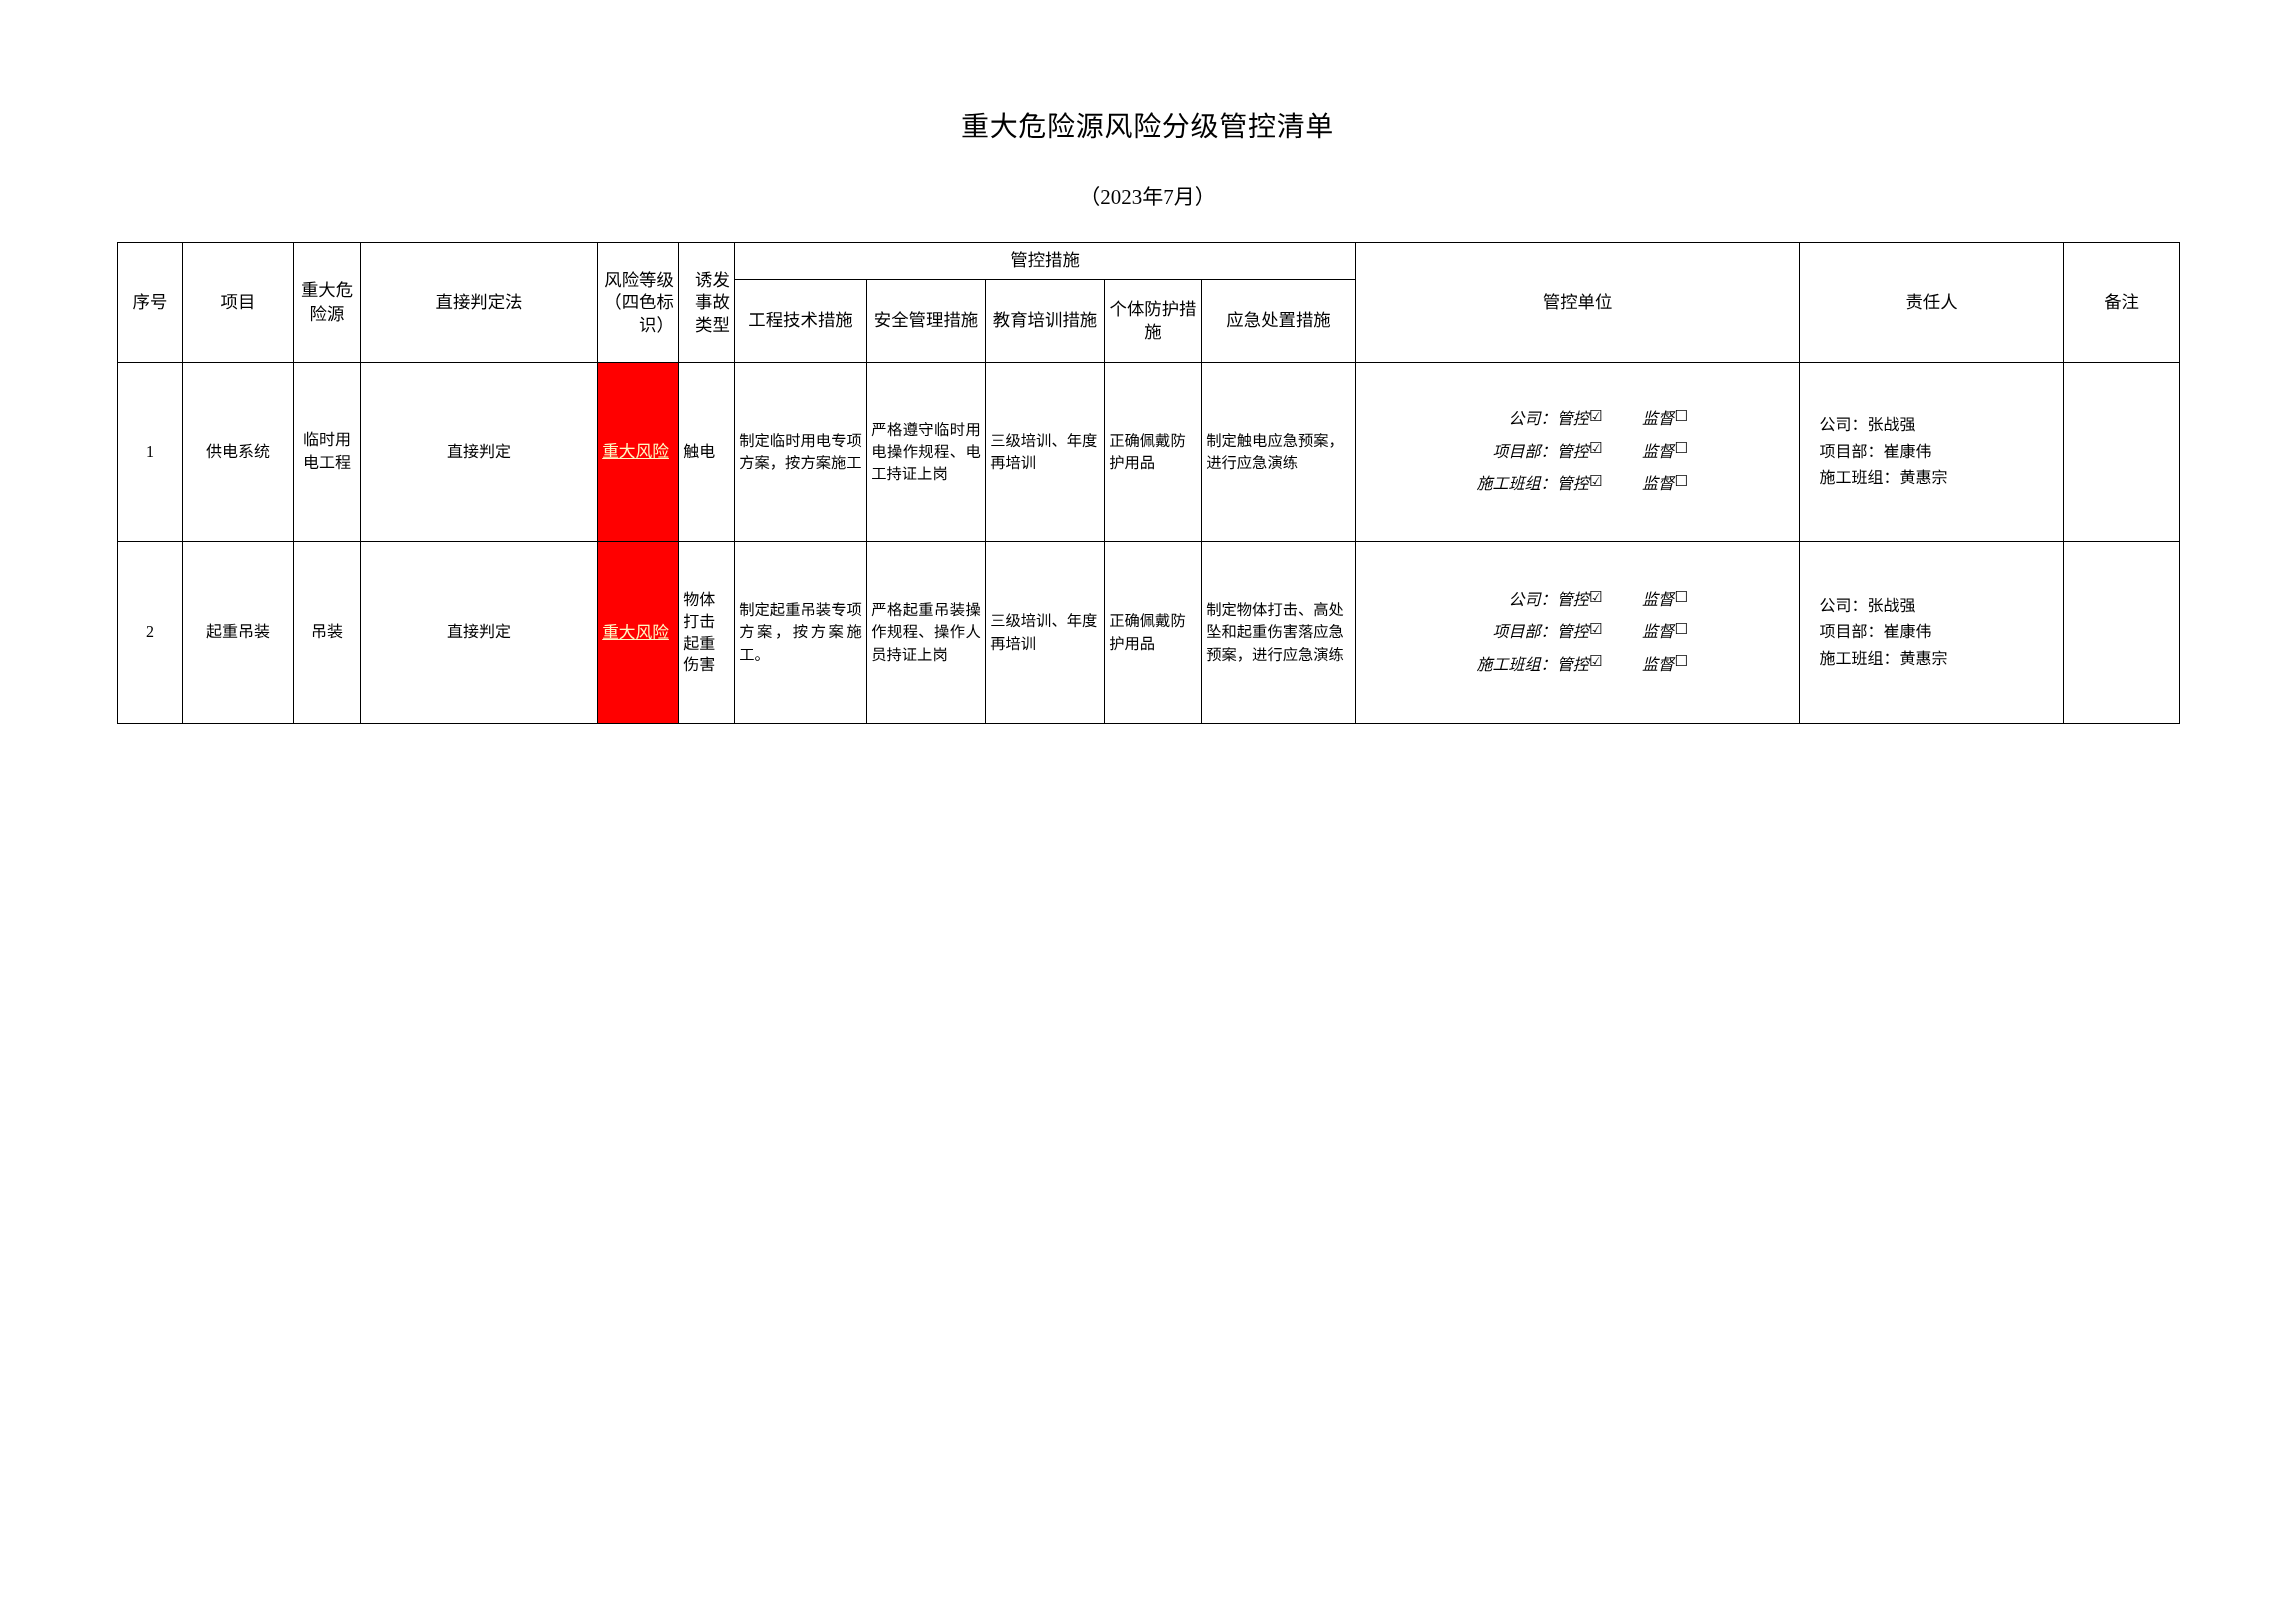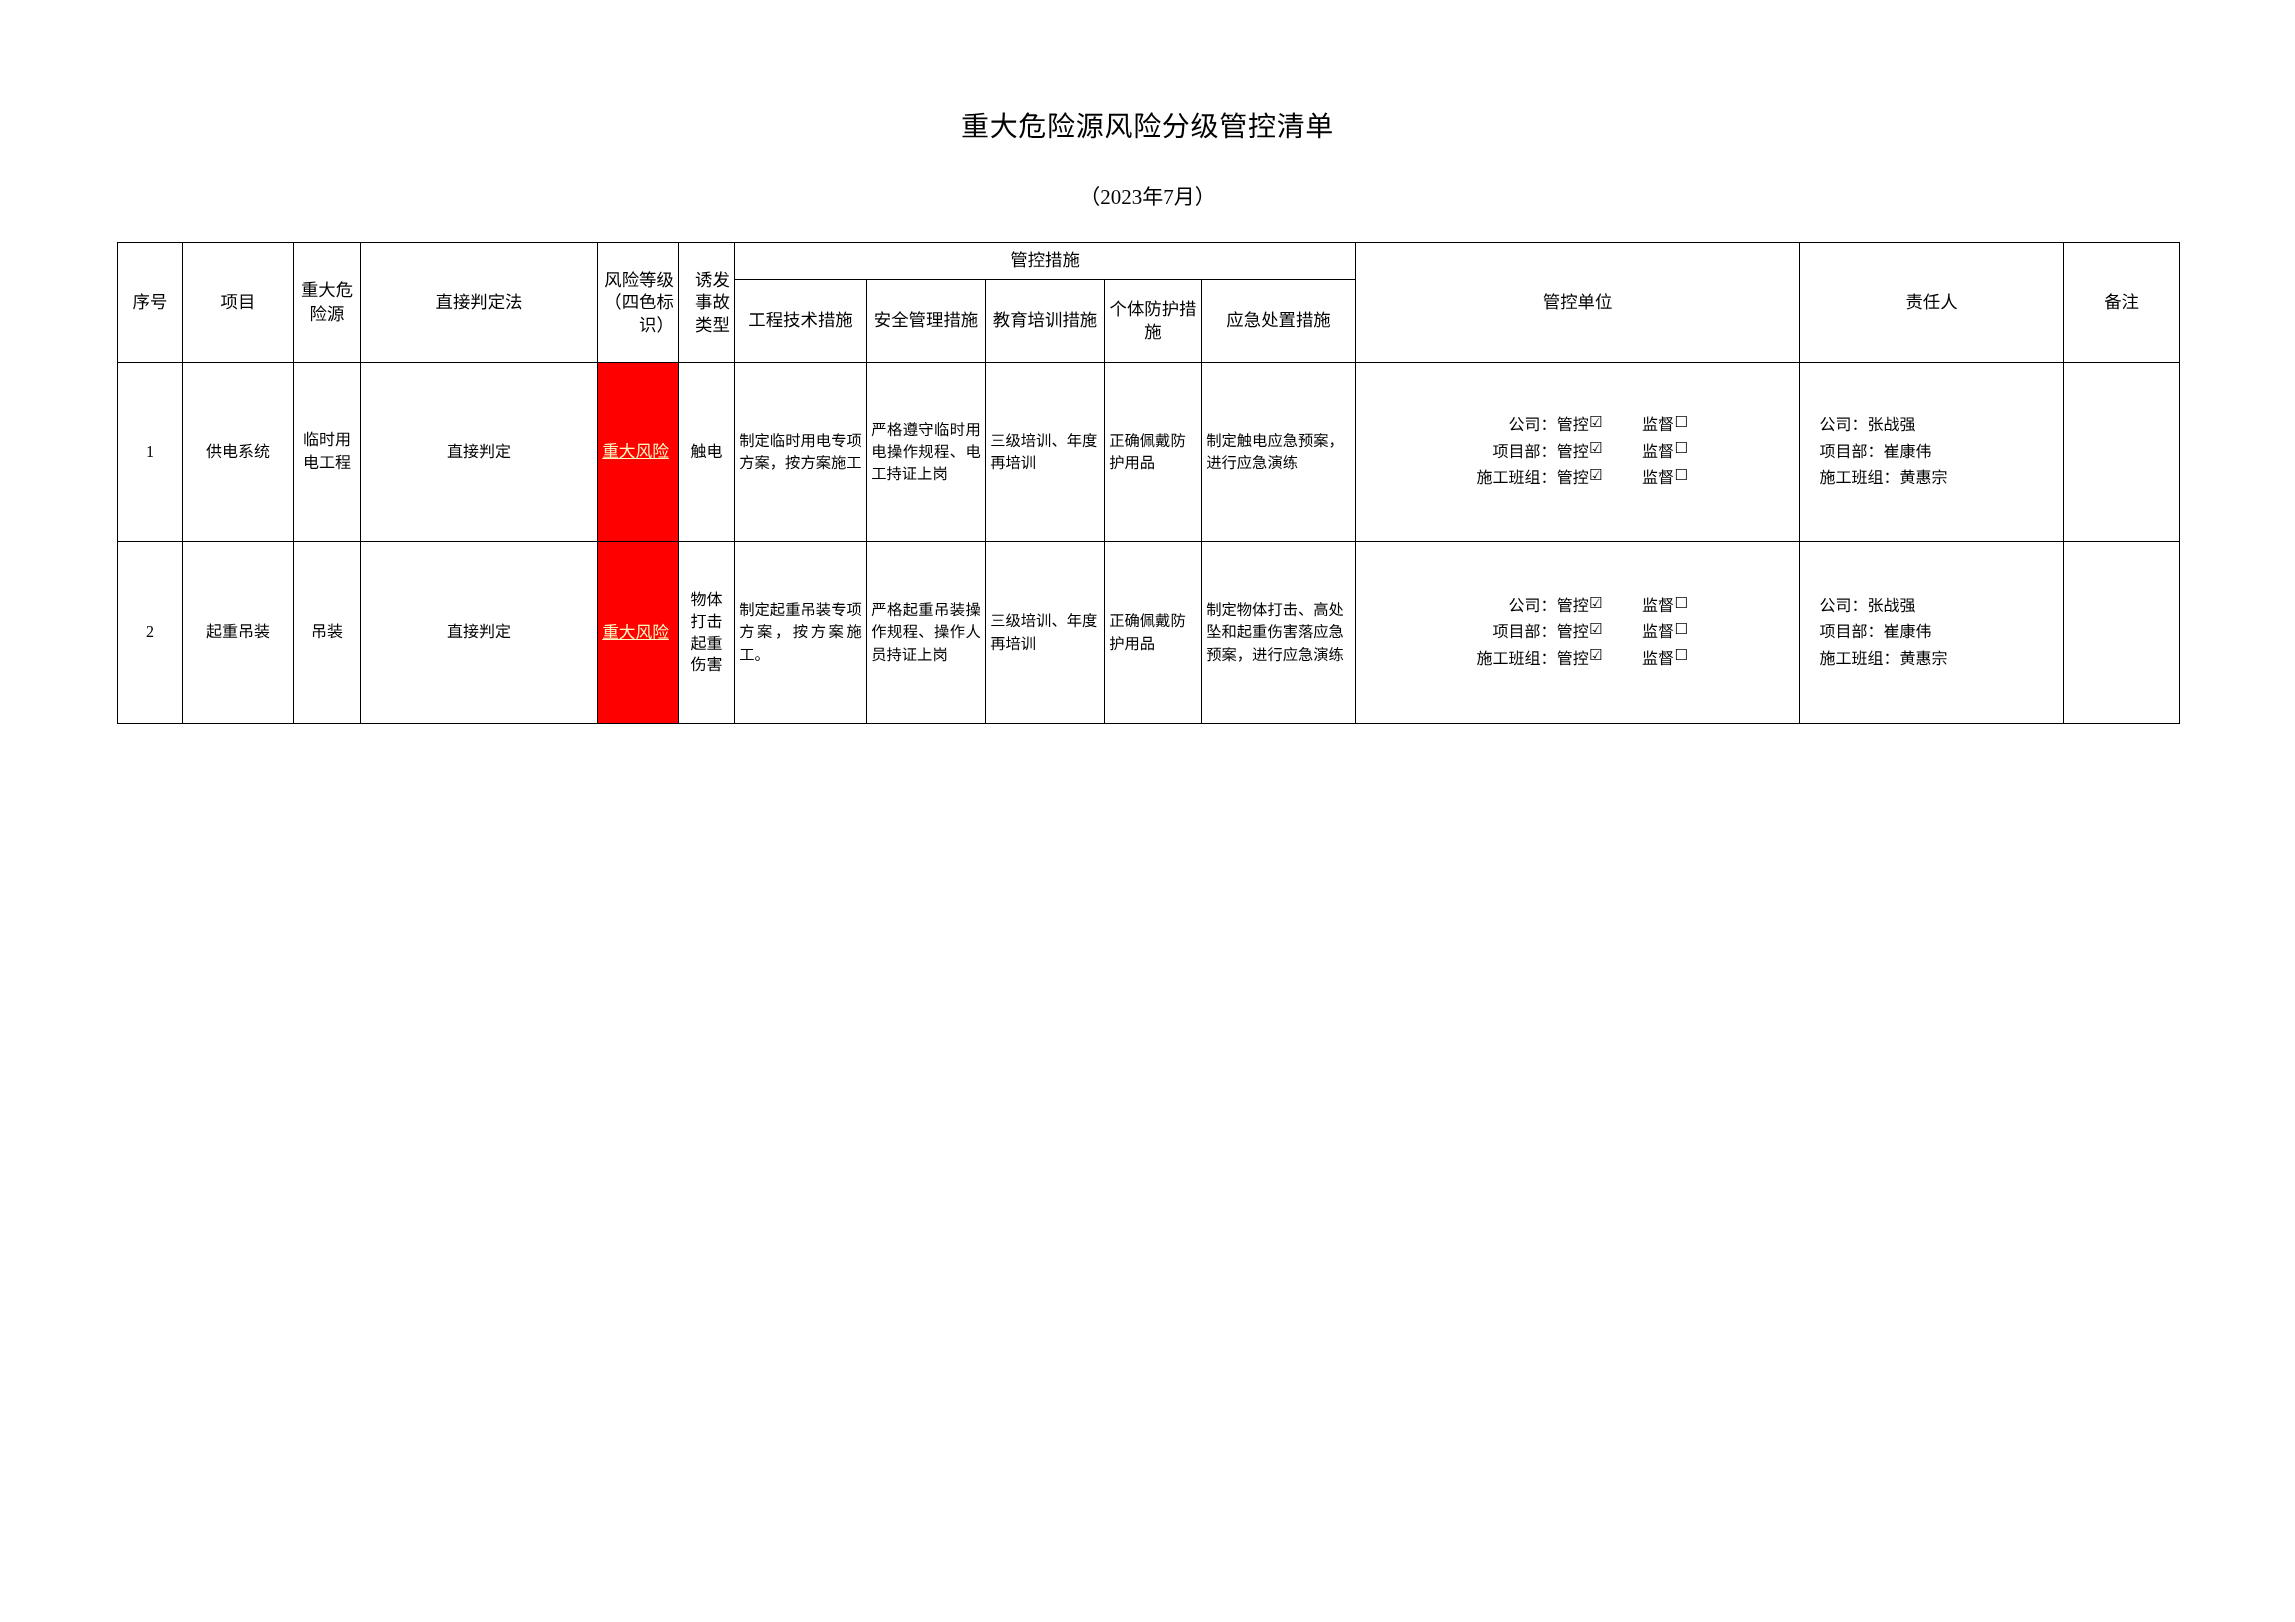--- a/index.html
+++ b/index.html
@@ -82,36 +82,37 @@
   .risk-red {
     background: #ff0000;
     color: #fef9c3;
     text-align: left;
     font-size: 16.7px;
     line-height: 1.3;
     padding: 1.4px;
     text-decoration: underline;
   }
   .vert-text {
-    text-align: center;
+    text-align: left;
     font-size: 16px;
     line-height: 1.35;
     margin-left: 48px;
   }
   .unit-block {
     font-size: 16px;
     line-height: 1.4;
     padding: 7px 0 7px 0;
   }
   .unit-row {
     display: flex;
     align-items: center;
     justify-content: center;
-    margin: 4px 0;
+    margin: 10px 0;
     white-space: nowrap;
+    font-style: italic;
   }
   .unit-label {
     display: inline-block;
     min-width: 90px;
     text-align: right;
   }
   .chk {
     display: inline-block;
     font-family: "DejaVu Sans", sans-serif;
     font-size: 15.3px;

